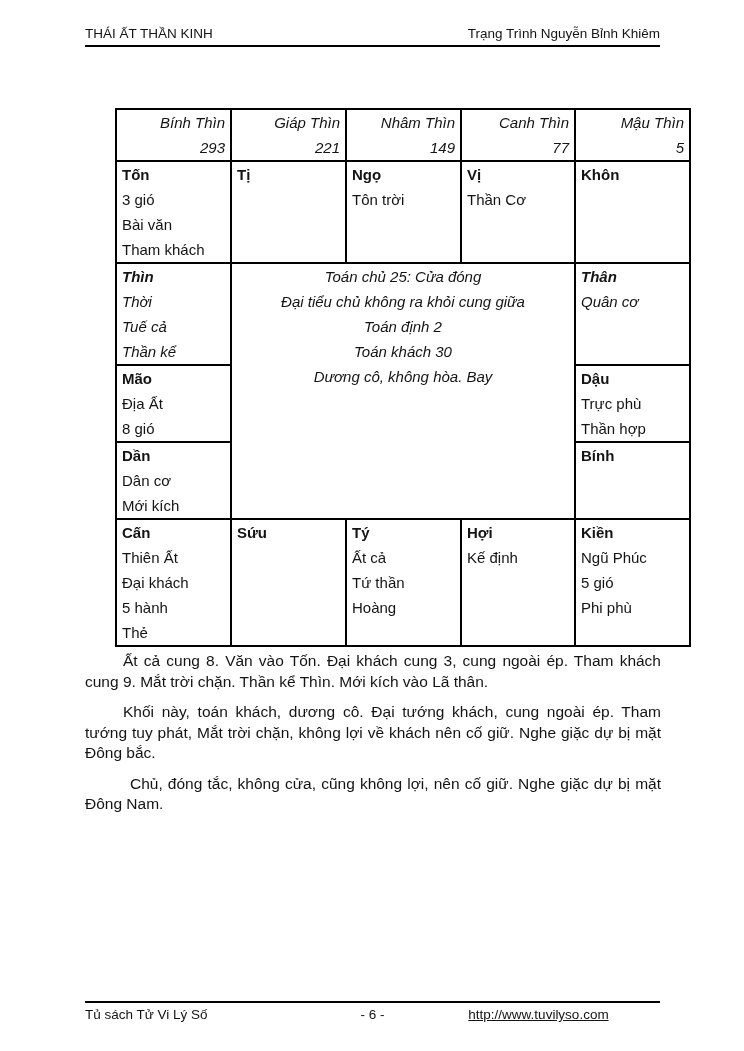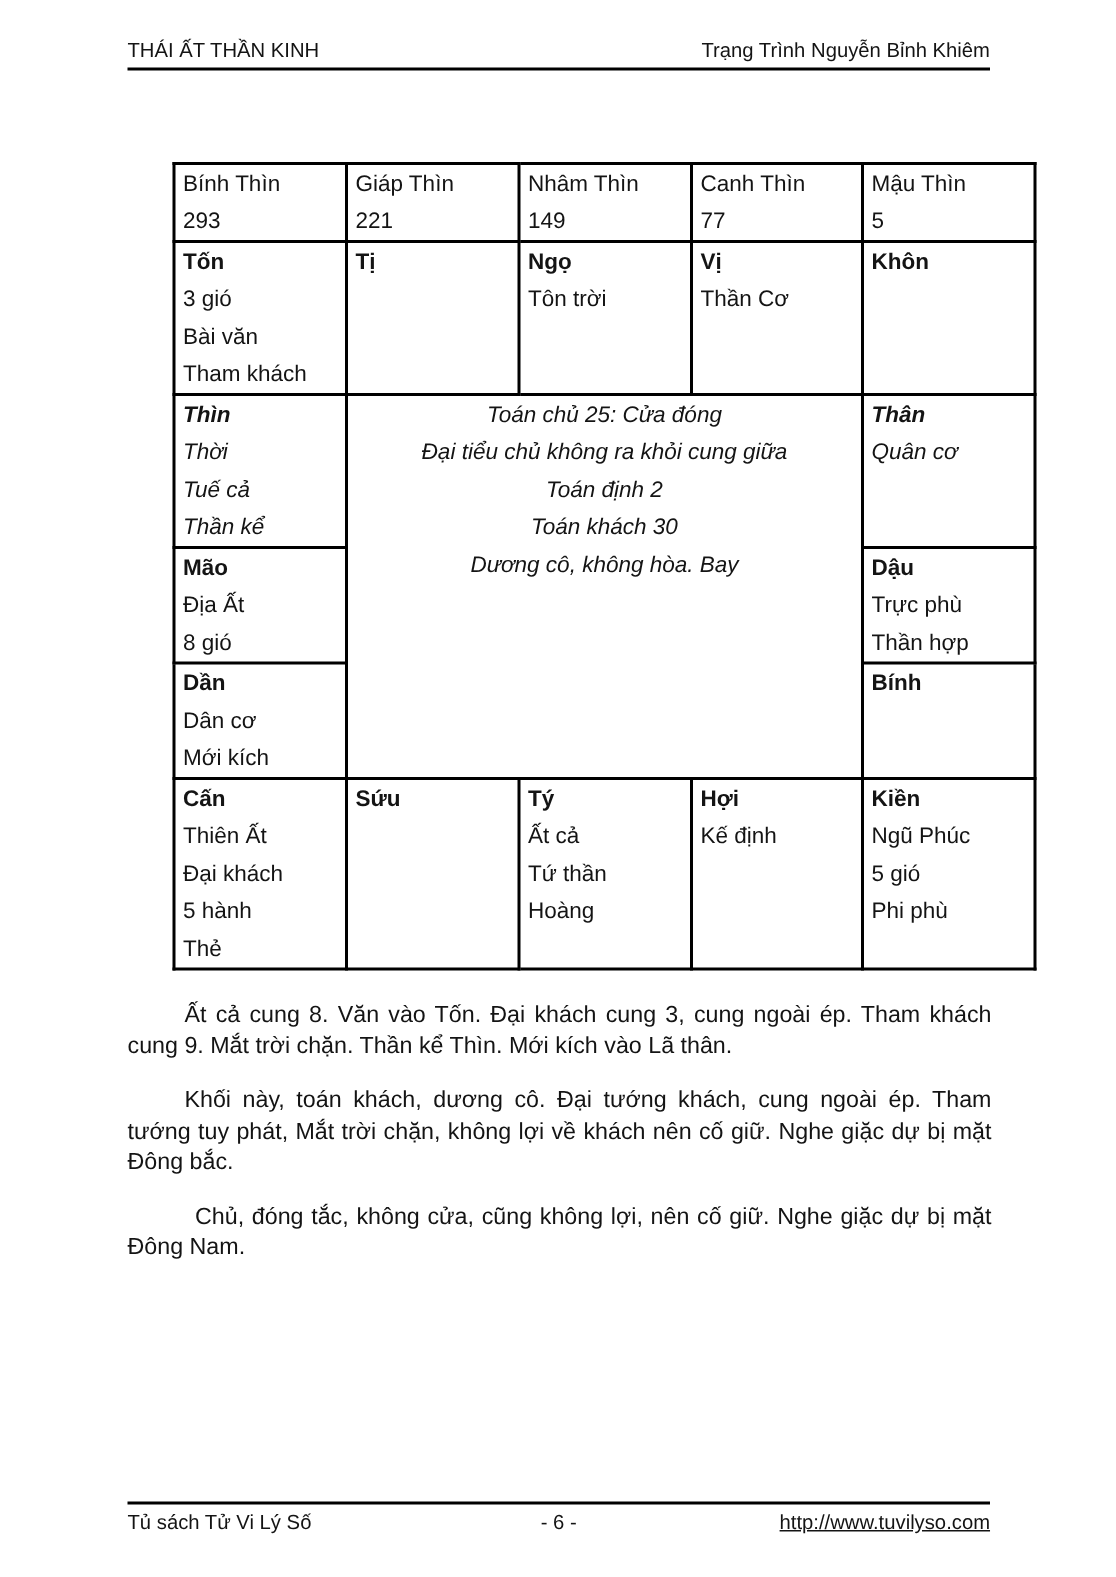--- a/index.html
+++ b/index.html
@@ -23,40 +23,40 @@
   table.thai-at td{
     border:2px solid #000;vertical-align:top;
     padding:0 5px;font-size:15px;line-height:25px;overflow:hidden;
   }
   tr.r-years{height:50px;}
   tr.r-top{height:100px;}
   tr.r-m1{height:97px;font-style:italic;}
   tr.r-m2{height:75px;}
   tr.r-m3{height:75px;}
   tr.r-bottom{height:127px;border-radius:17px;}
-  td.year-cell{text-align:left;vertical-align:middle;line-height:24px;padding:0 2px;}
+  td.year-cell{text-align:right;vertical-align:middle;line-height:24px;padding:0 2px;font-style:italic;}
   .cell-title{font-weight:bold;}
   td.center-cell{text-align:center;vertical-align:middle;font-size:15.5px;line-height:25px;padding:0 8px;}
   
   .commentary{
     position:absolute;left:85px;top:651px;width:576px;
     font-size:15.5px;line-height:20.5px;text-align:justify;
   }
-  .commentary p{margin:16px 0 10px 0;text-indent:38px;}
+  .commentary p{margin:0 0 10px 0;text-indent:38px;}
   .commentary p.indent-lg{text-indent:45px;}
   
   .footer-rule{position:absolute;left:85px;top:1001px;width:575px;height:2px;background:#000;}
   .page-footer{
     position:absolute;left:85px;top:1007px;width:575px;
     display:flex;justify-content:space-between;align-items:flex-start;
     font-size:13.5px;
   }
   .page-footer .slot{flex:1;}
   .page-footer .slot.center{text-align:center;}
-  .page-footer .slot.right{text-align:right;}
+  .page-footer .slot.right{text-align:left;}
   .footer-url{color:#141414;text-decoration:underline;cursor:pointer;}
 </style>
 </head>
 <body>
 
 <div class="page-header">
   <span>THÁI ẤT THẦN KINH</span>
   <span>Trạng Trình Nguyễn Bỉnh Khiêm</span>
 </div>
 <div class="header-rule"></div>

